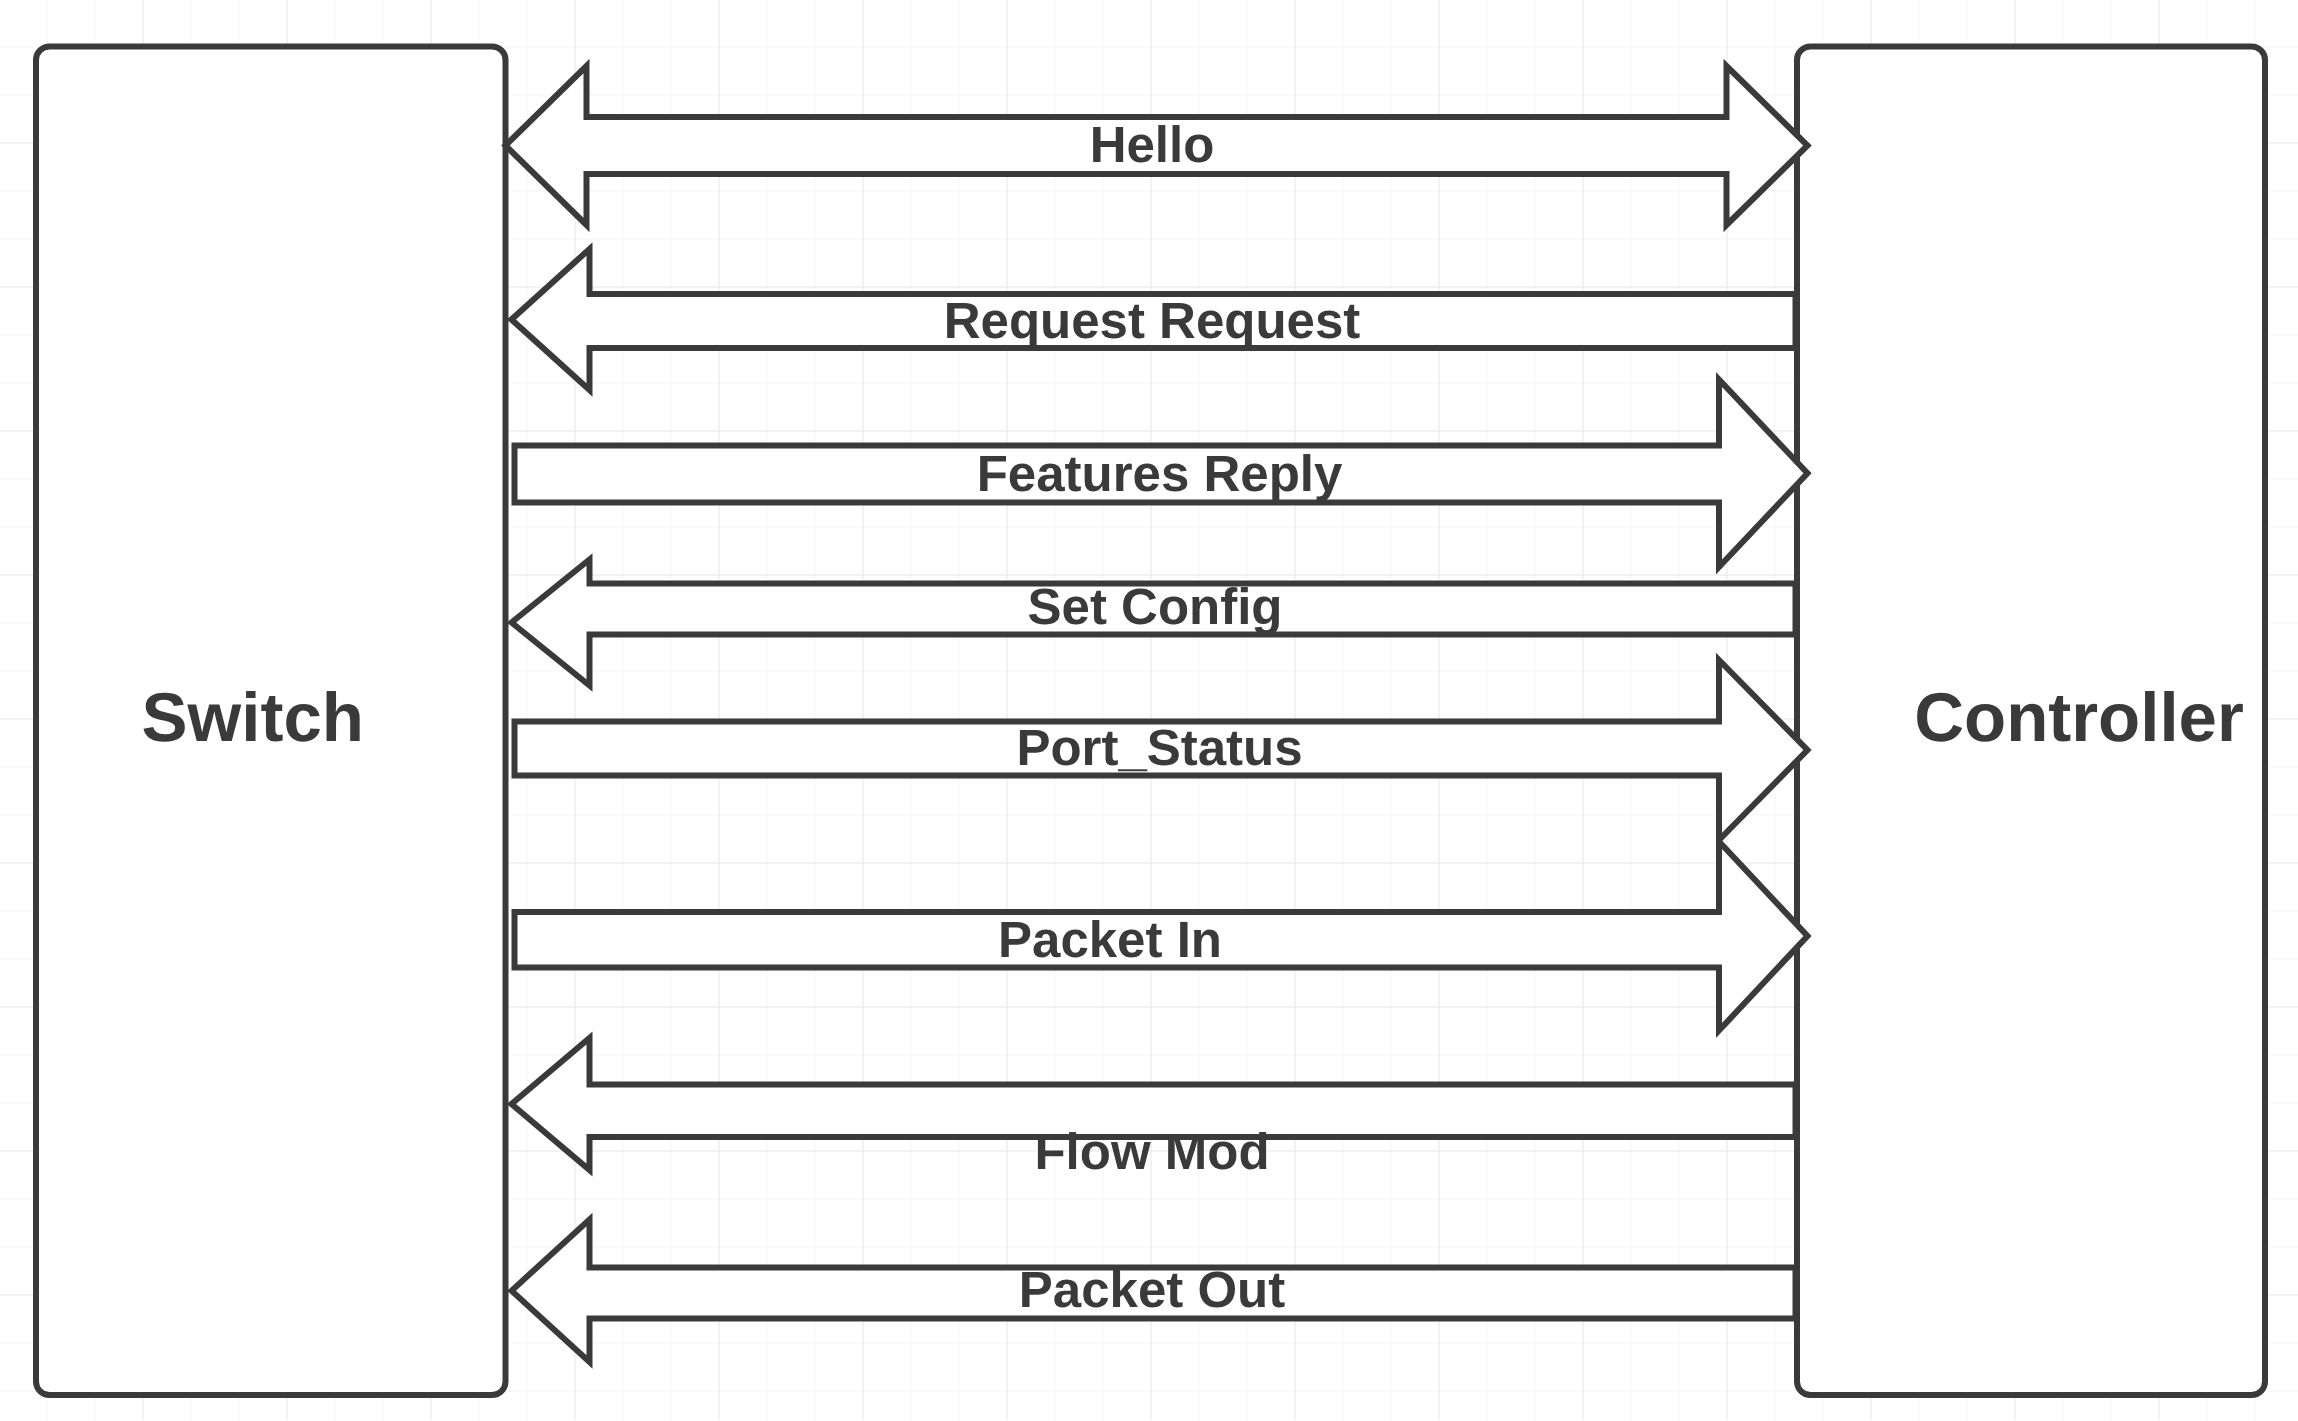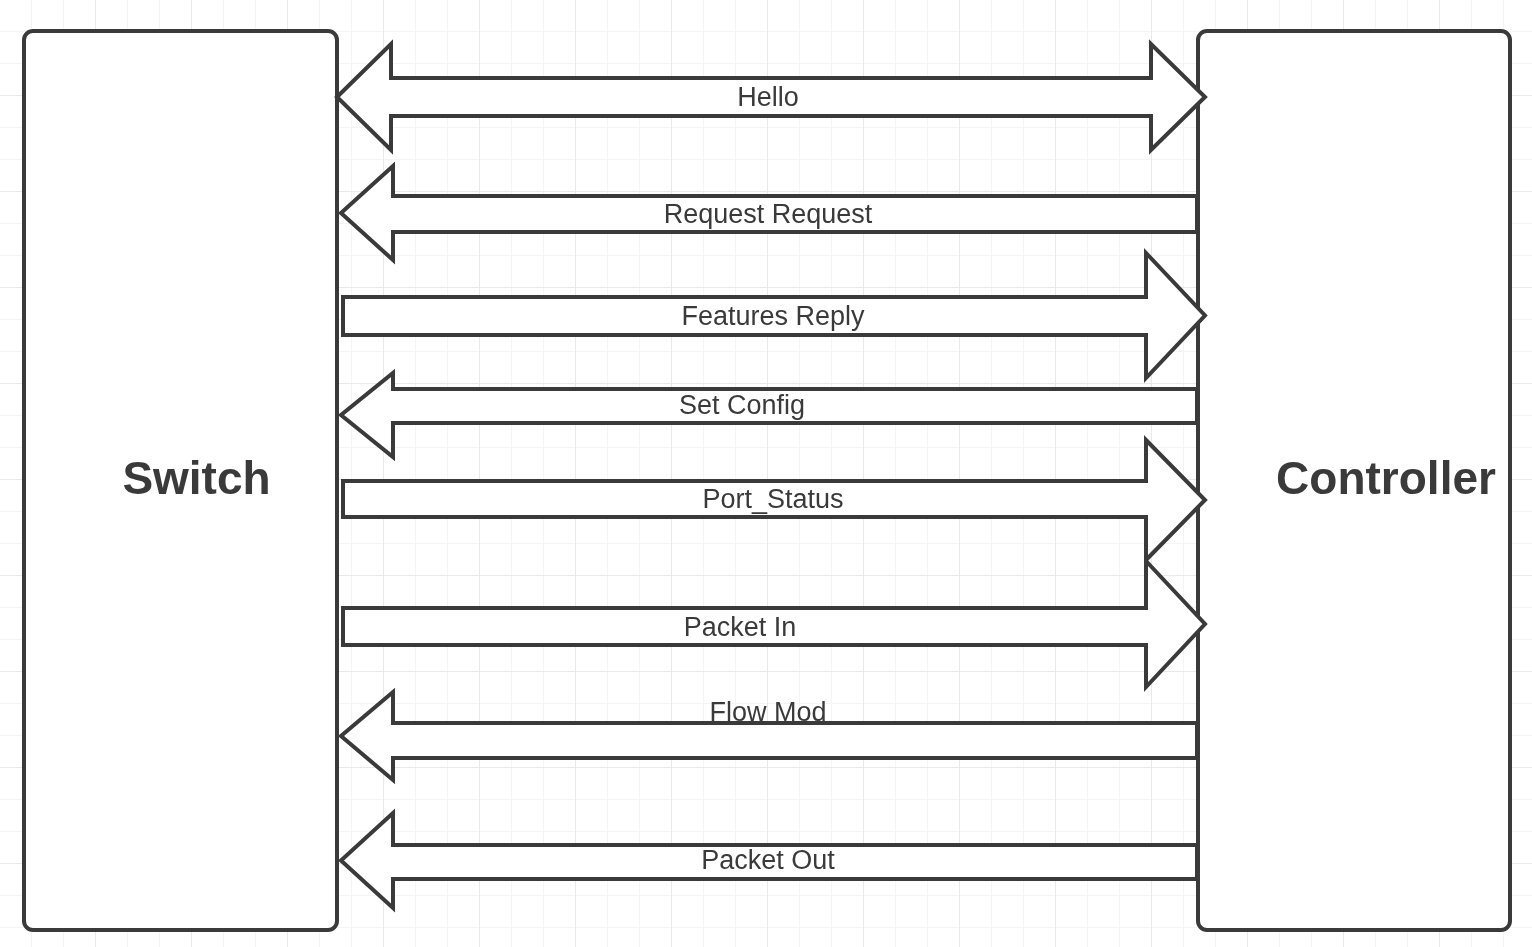--- a/index.html
+++ b/index.html
@@ -53,22 +53,22 @@
     font-weight: bold;
     font-size: 46px;
     color: #3a3a3a;
     text-align: center;
     white-space: nowrap;
     line-height: 1;
   }
   .msg-label {
     position: absolute;
     font-family: "Liberation Sans", sans-serif;
-    font-weight: normal;
-    font-size: 27px;
+    font-weight: bold;
+    font-size: 34px;
     color: #3a3a3a;
     text-align: center;
     white-space: nowrap;
     line-height: 1;
     transform: translate(-50%, -50%);
   }
 </style>
 </head>
 <body>
 
@@ -85,27 +85,27 @@
         <polygon class="arrow-shape" points="343,297 1146,297 1146,253 1205,315.5 1146,378 1146,335 343,335"></polygon>
         <polygon class="arrow-shape" points="1197,389 393,389 393,373 341,415 393,457 393,423 1197,423"></polygon>
         <polygon class="arrow-shape" points="343,481 1146,481 1146,440 1205,500 1146,560 1146,517 343,517"></polygon>
         <polygon class="arrow-shape" points="343,608 1146,608 1146,561 1205,624 1146,687 1146,645 343,645"></polygon>
         <polygon class="arrow-shape" points="1197,723 393,723 393,692 341,736 393,780 393,758 1197,758"></polygon>
         <polygon class="arrow-shape" points="1197,845 393,845 393,813 341,860.5 393,908 393,879 1197,879"></polygon>
       </g>
   </svg>
 
   <div id="node-labels">
-      <div class="node-label" style="left: 40px; width: 313px; top: 455px;">Switch</div>
+      <div class="node-label" style="left: 12px; width: 313px; top: 455px;">Switch</div>
       <div class="node-label" style="left: 1230px; width: 312px; top: 455px;">Controller</div>
     </div>
   <div id="msg-labels">
       <div class="msg-label" style="left: 768px; top: 97px;">Hello</div>
       <div class="msg-label" style="left: 768px; top: 214px;">Request Request</div>
       <div class="msg-label" style="left: 773px; top: 316px;">Features Reply</div>
-      <div class="msg-label" style="left: 742px; top: 405px;">Set Config</div>
+      <div class="msg-label" style="left: 770px; top: 405px;">Set Config</div>
       <div class="msg-label" style="left: 773px; top: 499px; text-align: right;">Port_Status</div>
       <div class="msg-label" style="left: 740px; top: 627px;">Packet In</div>
-      <div class="msg-label" style="left: 768px; top: 712px; text-align: right;">Flow Mod</div>
+      <div class="msg-label" style="left: 768px; top: 768px; text-align: right;">Flow Mod</div>
       <div class="msg-label" style="left: 768px; top: 860px;">Packet Out</div>
     </div>
 
 </div>
 
 </body></html>

